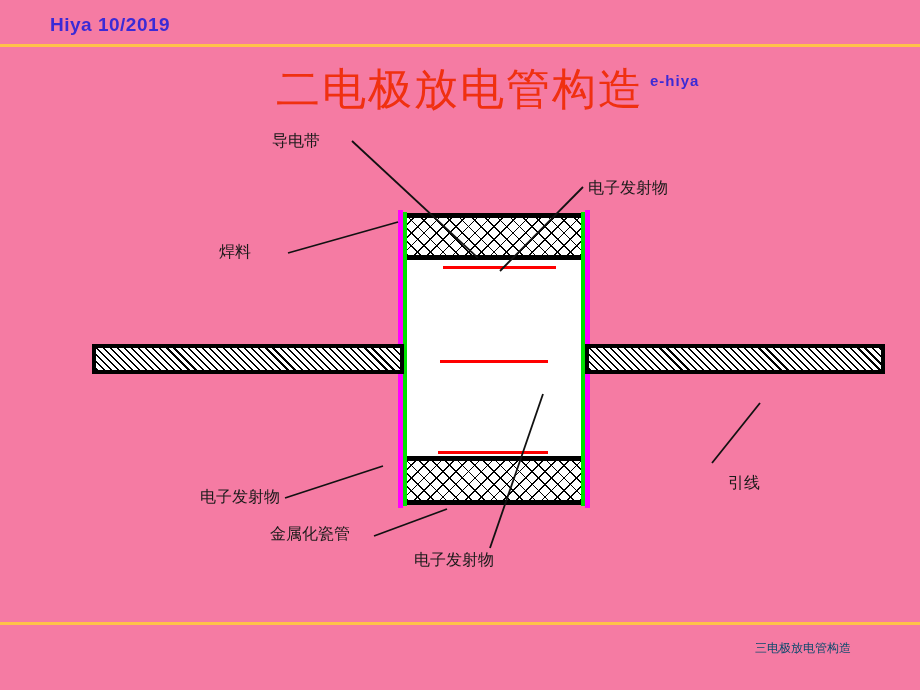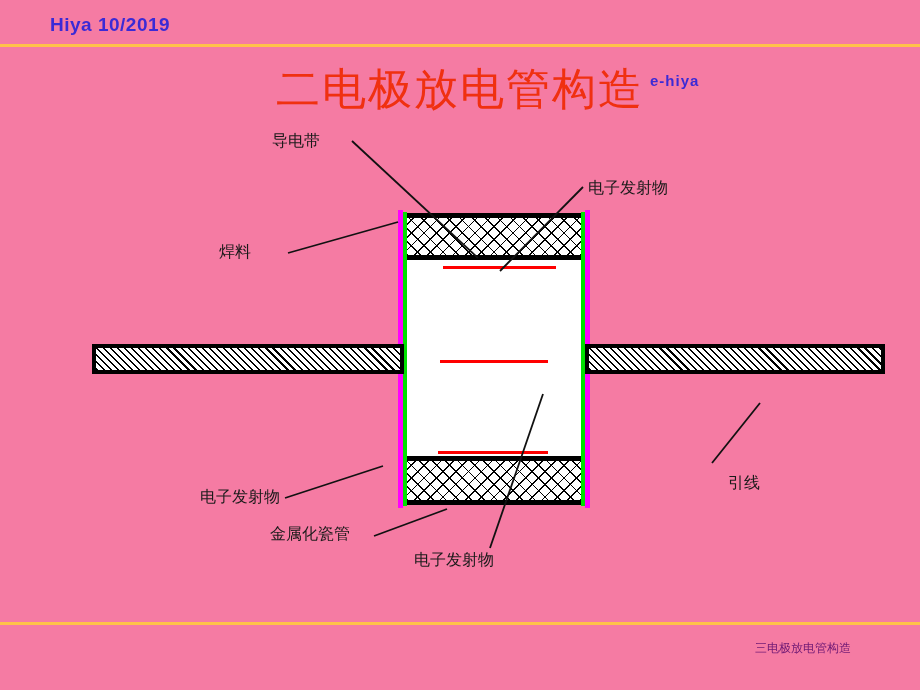--- a/index.html
+++ b/index.html
@@ -44,21 +44,21 @@
     position:absolute;left:0;top:622px;width:920px;height:3px;
     background:#ffc24a;
   }
   .ftr-left{
     position:absolute;left:55px;top:645px;
     color:#111;font-size:15px;white-space:nowrap;
     font-family:"DejaVu Sans","Liberation Sans",sans-serif;
   }
   .ftr-right{
     position:absolute;left:755px;top:640px;
-    color:#701a75;font-size:12px;white-space:nowrap;
+    color:#0c4a6e;font-size:12px;white-space:nowrap;
     font-family:"DejaVu Sans","Liberation Sans",sans-serif;
   }
 
   
   .lbl{
     position:absolute;color:#1a1a1a;font-size:16px;white-space:nowrap;
     font-family:"DejaVu Serif","Liberation Serif",serif;
   }
 
   

